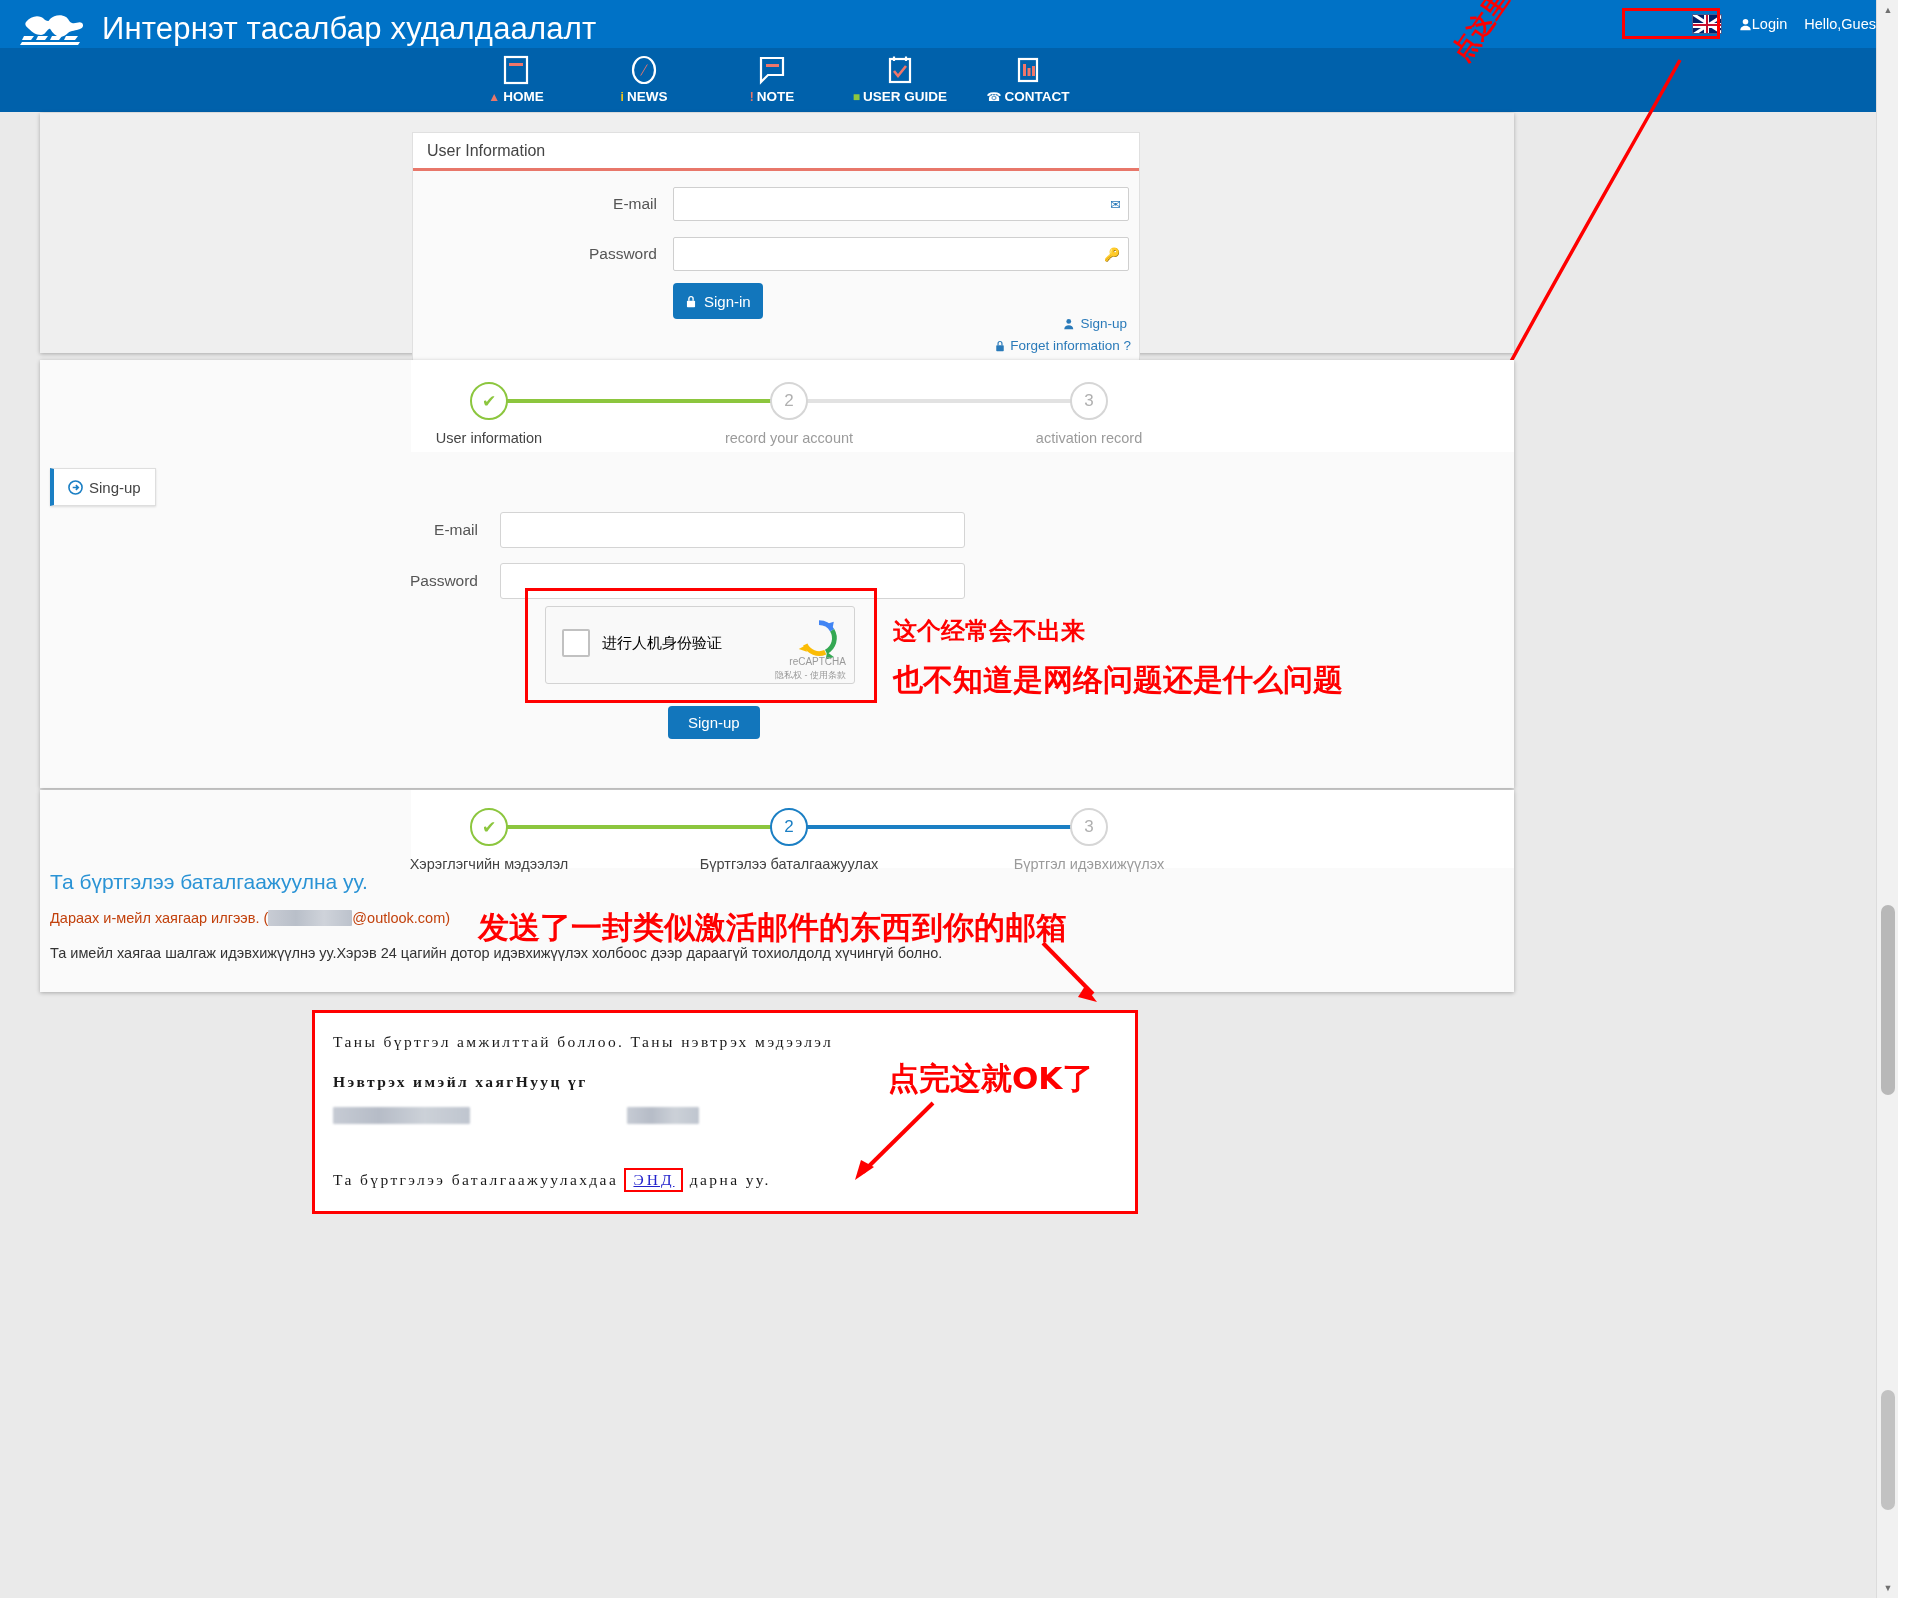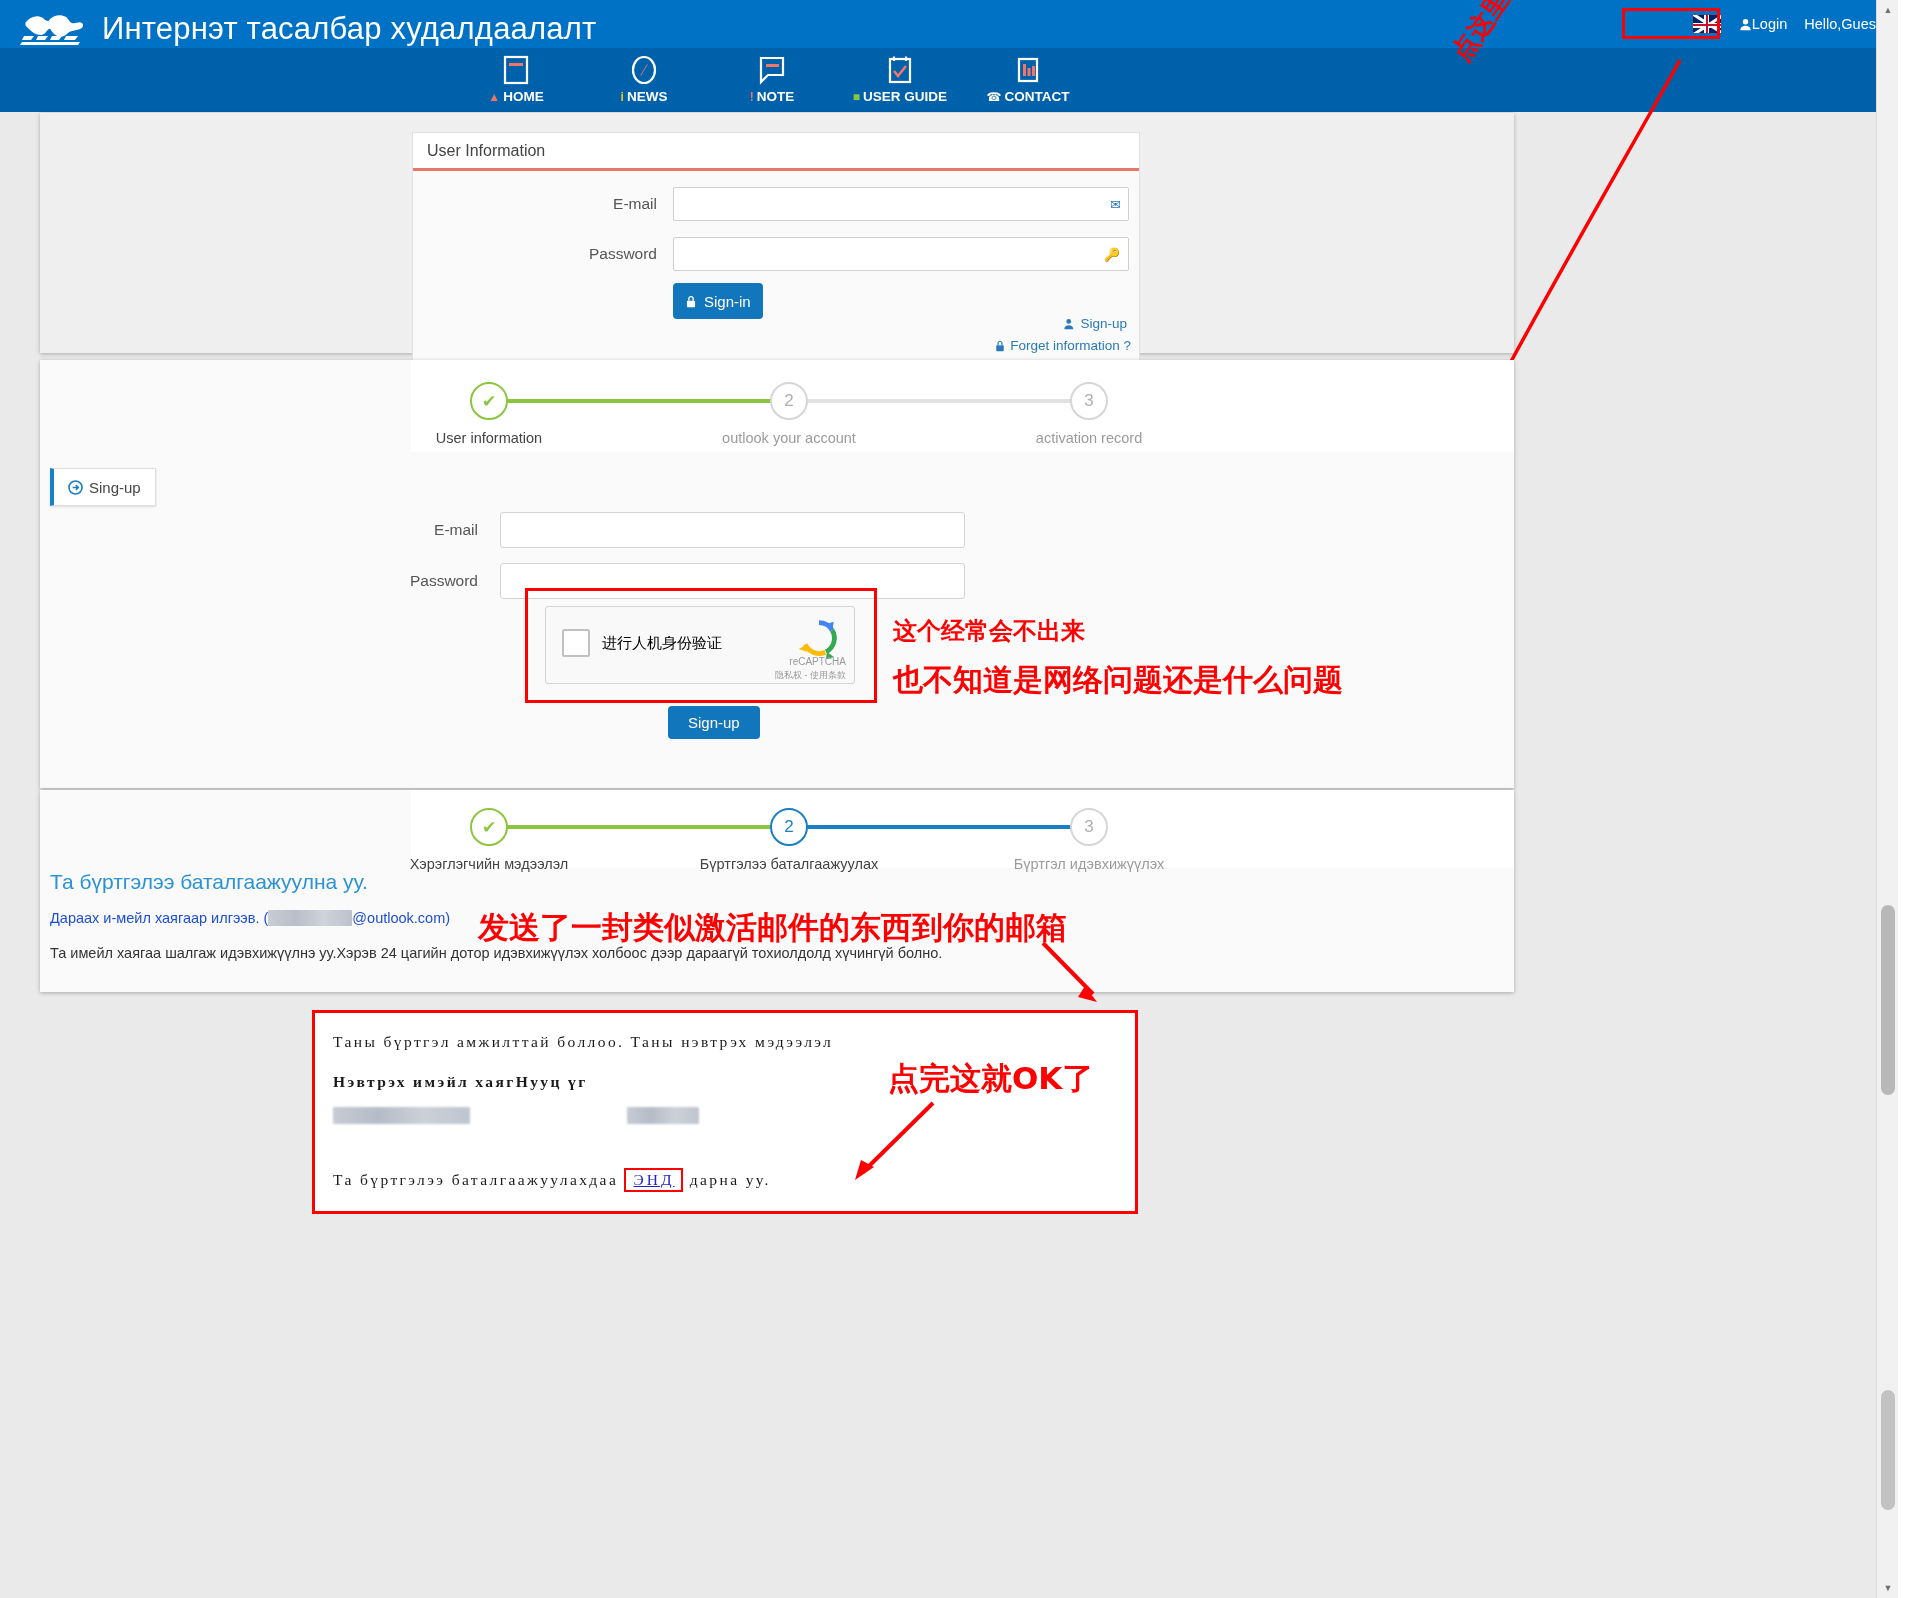--- a/index.html
+++ b/index.html
@@ -171,21 +171,21 @@
   .btn-signup {
     position:absolute; left:668px; top:706px; background:#1276bc; color:#fff;
     border:none; border-radius:4px; height:33px; padding:0 20px; font-size:15px;
     cursor:pointer; font-family:"Liberation Sans", sans-serif;
   }
 
   
   .sec3 { left:40px; top:790px; width:1474px; height:202px; background:#fafafa; }
   .s3-band { position:absolute; left:371px; top:0; width:1103px; height:78px; background:#fff; }
   .s3-title { position:absolute; left:10px; top:80px; font-size:21px; color:#2a93d5; }
-  .s3-p1 { position:absolute; left:10px; top:120px; font-size:14.5px; color:#1d4ed8; }
+  .s3-p1 { position:absolute; left:10px; top:120px; font-size:14.5px; color:#c2410c; }
   .s3-p2 { position:absolute; left:10px; top:155px; font-size:14.5px; color:#333; }
   .blur-inl {
     display:inline-block; width:84px; height:16px; vertical-align:-3px;
     background:linear-gradient(90deg,#c8ccd4,#b9bfc9,#cfd3da,#bcc2cc);
     filter:blur(0.6px); border-radius:1px;
   }
 
   
   .sec4 {
     position:absolute; left:312px; top:1010px; width:826px; height:204px;
@@ -394,21 +394,21 @@
   <div class="card sec2">
     <div class="steps-band">
       <div class="steps" style="left:78px;">
         <div class="stp">
           <div class="stp-c done">✔</div>
           <div class="stp-lbl cur">User information</div>
         </div>
         <div class="stp-line green"></div>
         <div class="stp">
           <div class="stp-c">2</div>
-          <div class="stp-lbl">outlook your account</div>
+          <div class="stp-lbl">record your account</div>
         </div>
         <div class="stp-line"></div>
         <div class="stp">
           <div class="stp-c">3</div>
           <div class="stp-lbl">activation record</div>
         </div>
       </div>
     </div>
 
     <div class="signup-tab">

